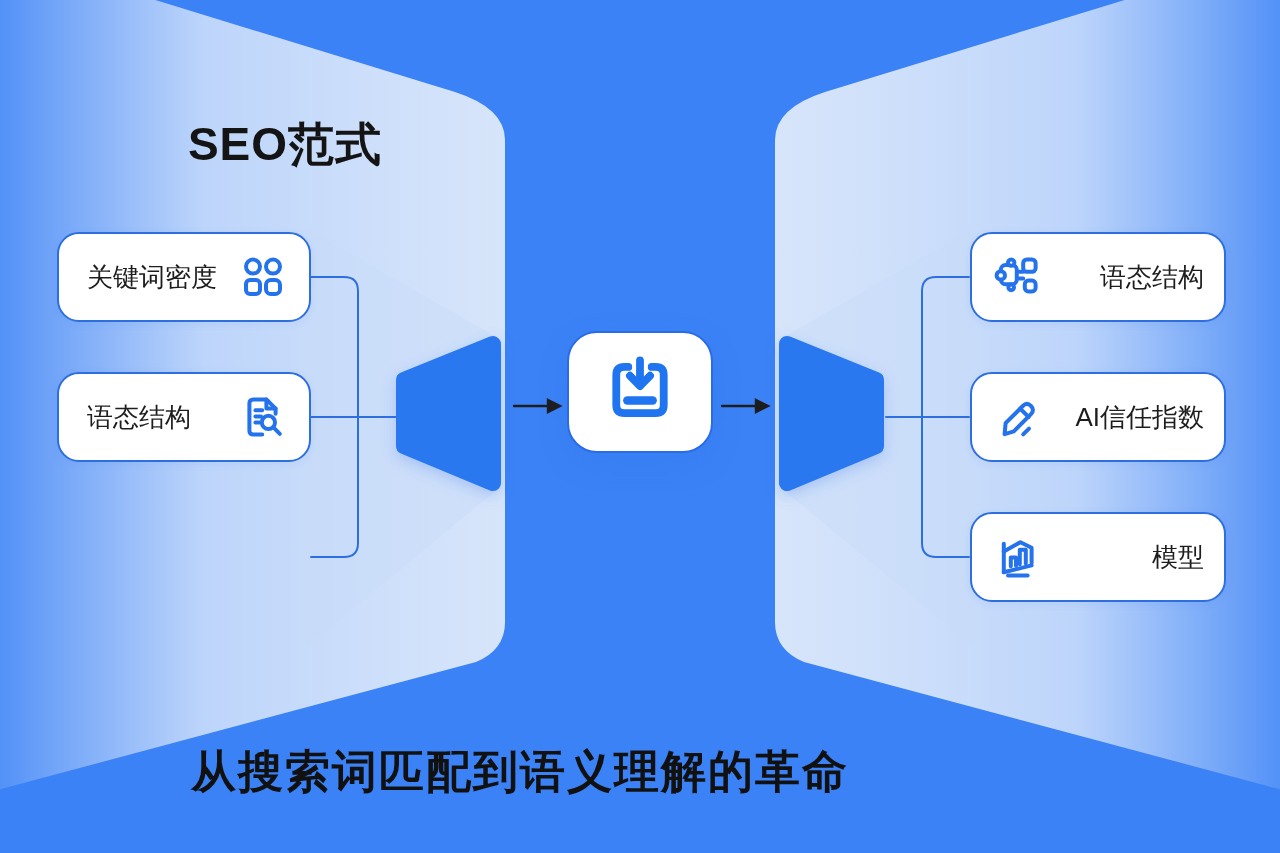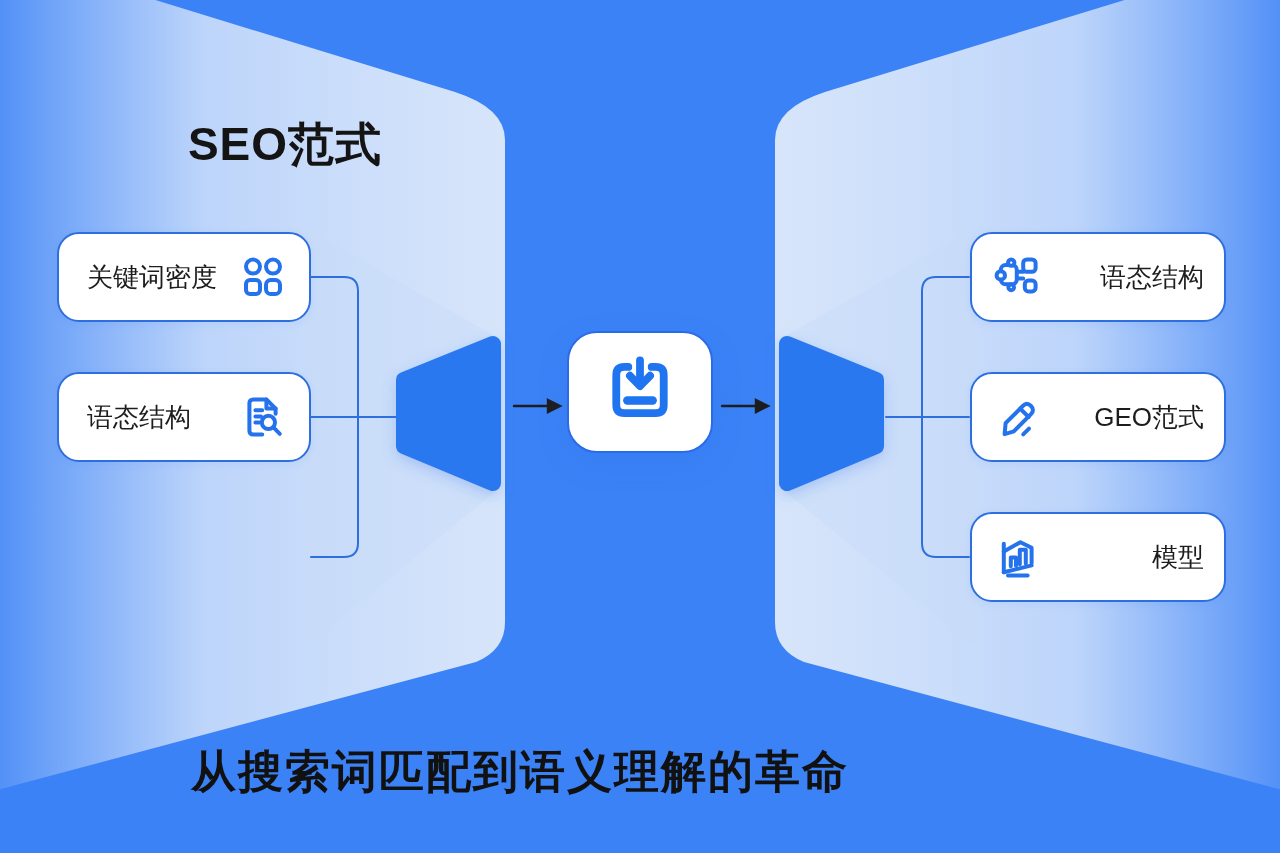--- a/index.html
+++ b/index.html
@@ -141,21 +141,21 @@
   <div class="item-box right-side row2">
     <span class="item-icon">
       <svg viewBox="0 0 24 24">
           <g class="icon-stroke">
         <path d="M5.8 15.1 L14.4 6.5 c1.3-1.3 2.8-1.3 4.1 0 s1.3 2.8 0 4.1 L9.9 19.2 l-4.6 1.4 z"></path>
         <path d="M13.1 7.8l4.2 4.2"></path>
         <path d="M14.6 20.7l2.9-2.9"></path>
       </g>
         </svg>
     </span>
-    <span class="item-label">GEO范式</span>
+    <span class="item-label">AI信任指数</span>
   </div>
   <div class="item-box right-side row3">
     <span class="item-icon">
       <svg viewBox="0 0 24 24">
           <g class="icon-stroke">
         <path d="M4.9 5.4v14.2"></path>
         <path d="M4.9 9.2L13.2 4.6l5.6 2.8v7.6"></path>
         <path d="M8.4 16.6v-4.4h2.6v4.2"></path>
         <path d="M12.9 15.6V8.4h3v6.9"></path>
         <path d="M4.9 19.6l13.9-3.4"></path>

